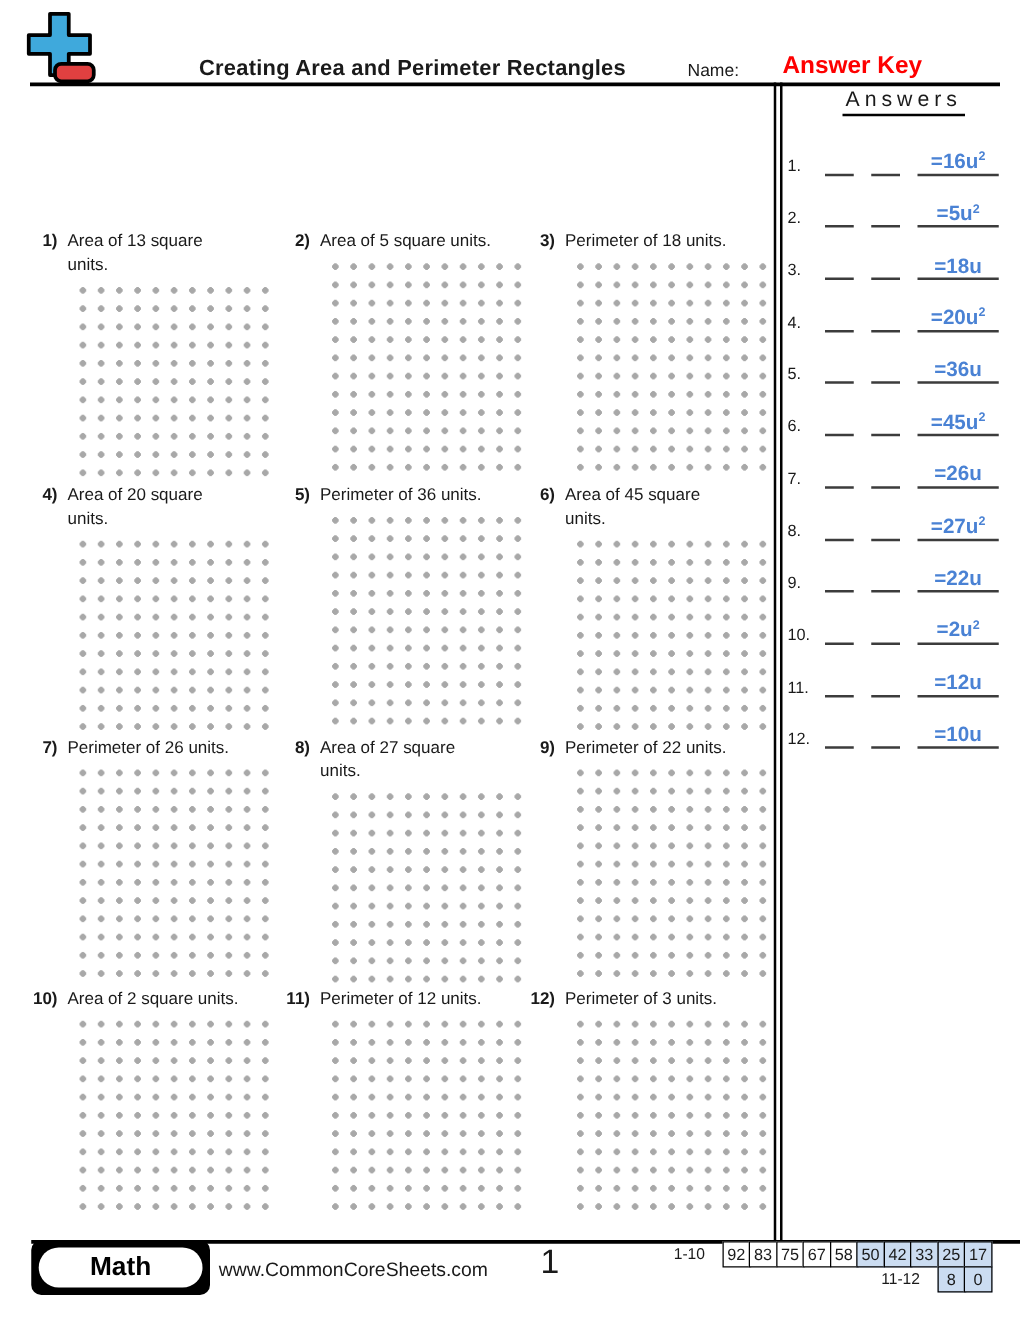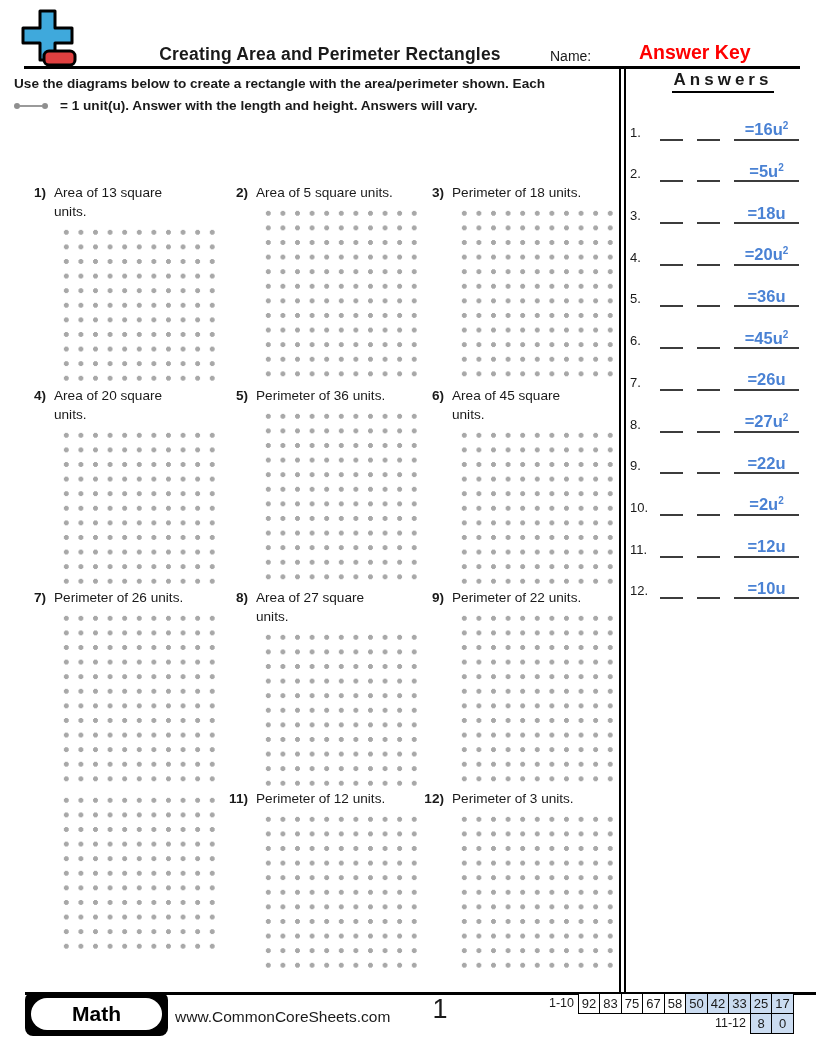--- a/index.html
+++ b/index.html
@@ -5,38 +5,38 @@
   * { margin:0; padding:0; box-sizing:border-box; }
   html,body { background:#fff; }
   body { font-family:"Liberation Sans", sans-serif; color:#1a1a1a; }
   .page { position:relative; width:816px; height:1056px; background:#fff; overflow:hidden; margin:0 auto; }
 
   
   .logo { position:absolute; left:16px; top:8px; width:62px; height:60px; }
   .page-title { position:absolute; left:100px; top:44px; width:460px; text-align:center;
                 font-size:17.5px; font-weight:bold; letter-spacing:.2px; }
   .name-label { position:absolute; left:550px; top:48px; font-size:14px; }
-  .answer-key { position:absolute; left:626px; top:41px; font-size:19.5px; font-weight:bold; color:#fe0000;margin-left:13px; }
+  .answer-key { position:absolute; left:626px; top:41px; font-size:19.5px; font-weight:bold; color:#fe0000; }
   .top-rule { position:absolute; left:24px; top:66px; width:776px; height:3px; background:#000; }
 
   
   .instructions { position:absolute; left:14px; top:74px; width:604px; font-weight:bold;
                   font-size:13.6px; line-height:20px; }
   .instr-line2 { display:flex; align-items:center; gap:12px; margin-top:2px; }
   .unit-icon { display:inline-flex; align-items:center; width:34px; height:8px; }
   .unit-icon .u-dot { width:6px; height:6px; border-radius:50%; background:#8f8f8f; }
   .unit-icon .u-line { flex:1; height:2px; background:#9a9a9a; }
 
   
   .v-divider { position:absolute; left:619px; top:66px; height:927px; width:7px;
                border-left:2px solid #000; border-right:2px solid #000; }
 
   
   .answers-head { position:absolute; left:630px; top:70px; width:186px; text-align:center; }
-  .answers-head span { display:inline-block; font-size:17px; font-weight:bold; letter-spacing:4px;
+  .answers-head span { display:inline-block; font-size:17px; font-weight:normal; letter-spacing:4px;
                        border-bottom:2.5px solid #000; padding:0 2px 1px 2px; }
   .answers-list { position:absolute; left:630px; top:99px; width:182px; }
   .ans-row { display:flex; align-items:flex-end; height:41.7px; }
   .ans-num { width:24px; font-size:13px; padding-bottom:1px; }
   .ans-blank { width:23px; height:12px; border-bottom:2px solid #3c3c3c; margin-left:6px; }
   .ans-blank + .ans-blank { margin-left:14px; }
   .ans-line { width:65px; margin-left:14px; border-bottom:2px solid #3c3c3c; text-align:center;
               font-size:16.5px; font-weight:bold; color:#4a82d4; padding-bottom:1px; line-height:1; }
   .ans-sup { font-size:10px; vertical-align:6px; }
 
@@ -53,51 +53,40 @@
   .footer-line { position:absolute; left:25px; top:992px; width:791px; height:3px; background:#000; }
   .footer-badge { position:absolute; left:25px; top:992px; width:143px; height:44px; background:#000;
                   border-radius:8px; display:flex; align-items:center; justify-content:center; }
   .footer-badge .pill { width:131px; height:32px; background:#fff; border-radius:16px;
                         display:flex; align-items:center; justify-content:center;
                         font-size:21px; font-weight:bold; color:#000; }
   .website { position:absolute; left:175px; top:1008px; font-size:15.5px; }
   .page-num { position:absolute; left:380px; top:994px; width:120px; text-align:center; font-size:27px; }
   .score-table { position:absolute; left:529px; top:993px; }
   .score-row { display:flex; align-items:stretch; }
-  .score-label { width:50px; text-align:right; padding-right:5px; font-size:12.5px; line-height:21px; }
+  .score-label { width:50px; text-align:right; padding-right:15px; font-size:12.5px; line-height:21px; }
   .score-cell { width:23px; height:21px; border:1.5px solid #000; margin-left:-1.5px;
                 display:flex; align-items:center; justify-content:center; font-size:13px; background:#fff; }
   .score-row + .score-row { margin-top:-1.5px;justify-content:flex-end; }
   .score-cell.shaded { background:#cbdcf1; }
 </style>
 </head>
 <body>
 
 <div class="page">
 
   <svg class="logo" viewBox="0 0 62 60">
     <path d="M24 3 h15 v17 h17 v15 h-17 v17 h-15 v-17 h-17 v-15 h17 z" fill="#3fa9dc" stroke="#000" stroke-width="3" stroke-linejoin="round"></path>
     <rect x="28" y="43" width="31" height="14" rx="5" fill="#e04040" stroke="#000" stroke-width="3"></rect>
   </svg>
   <div class="page-title">Creating Area and Perimeter Rectangles</div>
   <div class="name-label">Name:</div>
   <div class="answer-key">Answer Key</div>
   <div class="top-rule"></div>
 
-  <div class="instructions">
-    <div>Use the diagrams below to create a rectangle with the area/perimeter shown. Each</div>
-    <div class="instr-line2">
-      <span class="unit-icon">
-        <span class="u-dot"></span>
-        <span class="u-line"></span>
-        <span class="u-dot"></span>
-      </span>
-      <span>= 1 unit(u). Answer with the length and height. Answers will vary.</span>
-    </div>
-  </div>
 
   <div class="v-divider"></div>
 
   <div class="answers-head">
     <span>Answers</span>
   </div>
   <div class="answers-list" id="answers-list">
       <div class="ans-row">
         <span class="ans-num">1.</span>
         <span class="ans-blank"></span>
@@ -252,20 +241,26 @@
       <div class="problem" style="left: 420px; top: 588px;">
         <div class="p-head">
           <span class="p-num">9)</span>
           <div class="p-text">
             <div>Perimeter of 22 units.</div>
           </div>
         </div>
         <div class="dot-grid" style="width: 160.6px; height: 175.2px;"></div>
       </div>
       <div class="problem" style="left: 22px; top: 789px;">
+        <div class="p-head">
+          <span class="p-num">10)</span>
+          <div class="p-text">
+            <div>Area of 2 square units.</div>
+          </div>
+        </div>
         <div class="dot-grid" style="width: 160.6px; height: 160.6px;"></div>
       </div>
       <div class="problem" style="left: 224px; top: 789px;">
         <div class="p-head">
           <span class="p-num">11)</span>
           <div class="p-text">
             <div>Perimeter of 12 units.</div>
           </div>
         </div>
         <div class="dot-grid" style="width: 160.6px; height: 160.6px;"></div>

